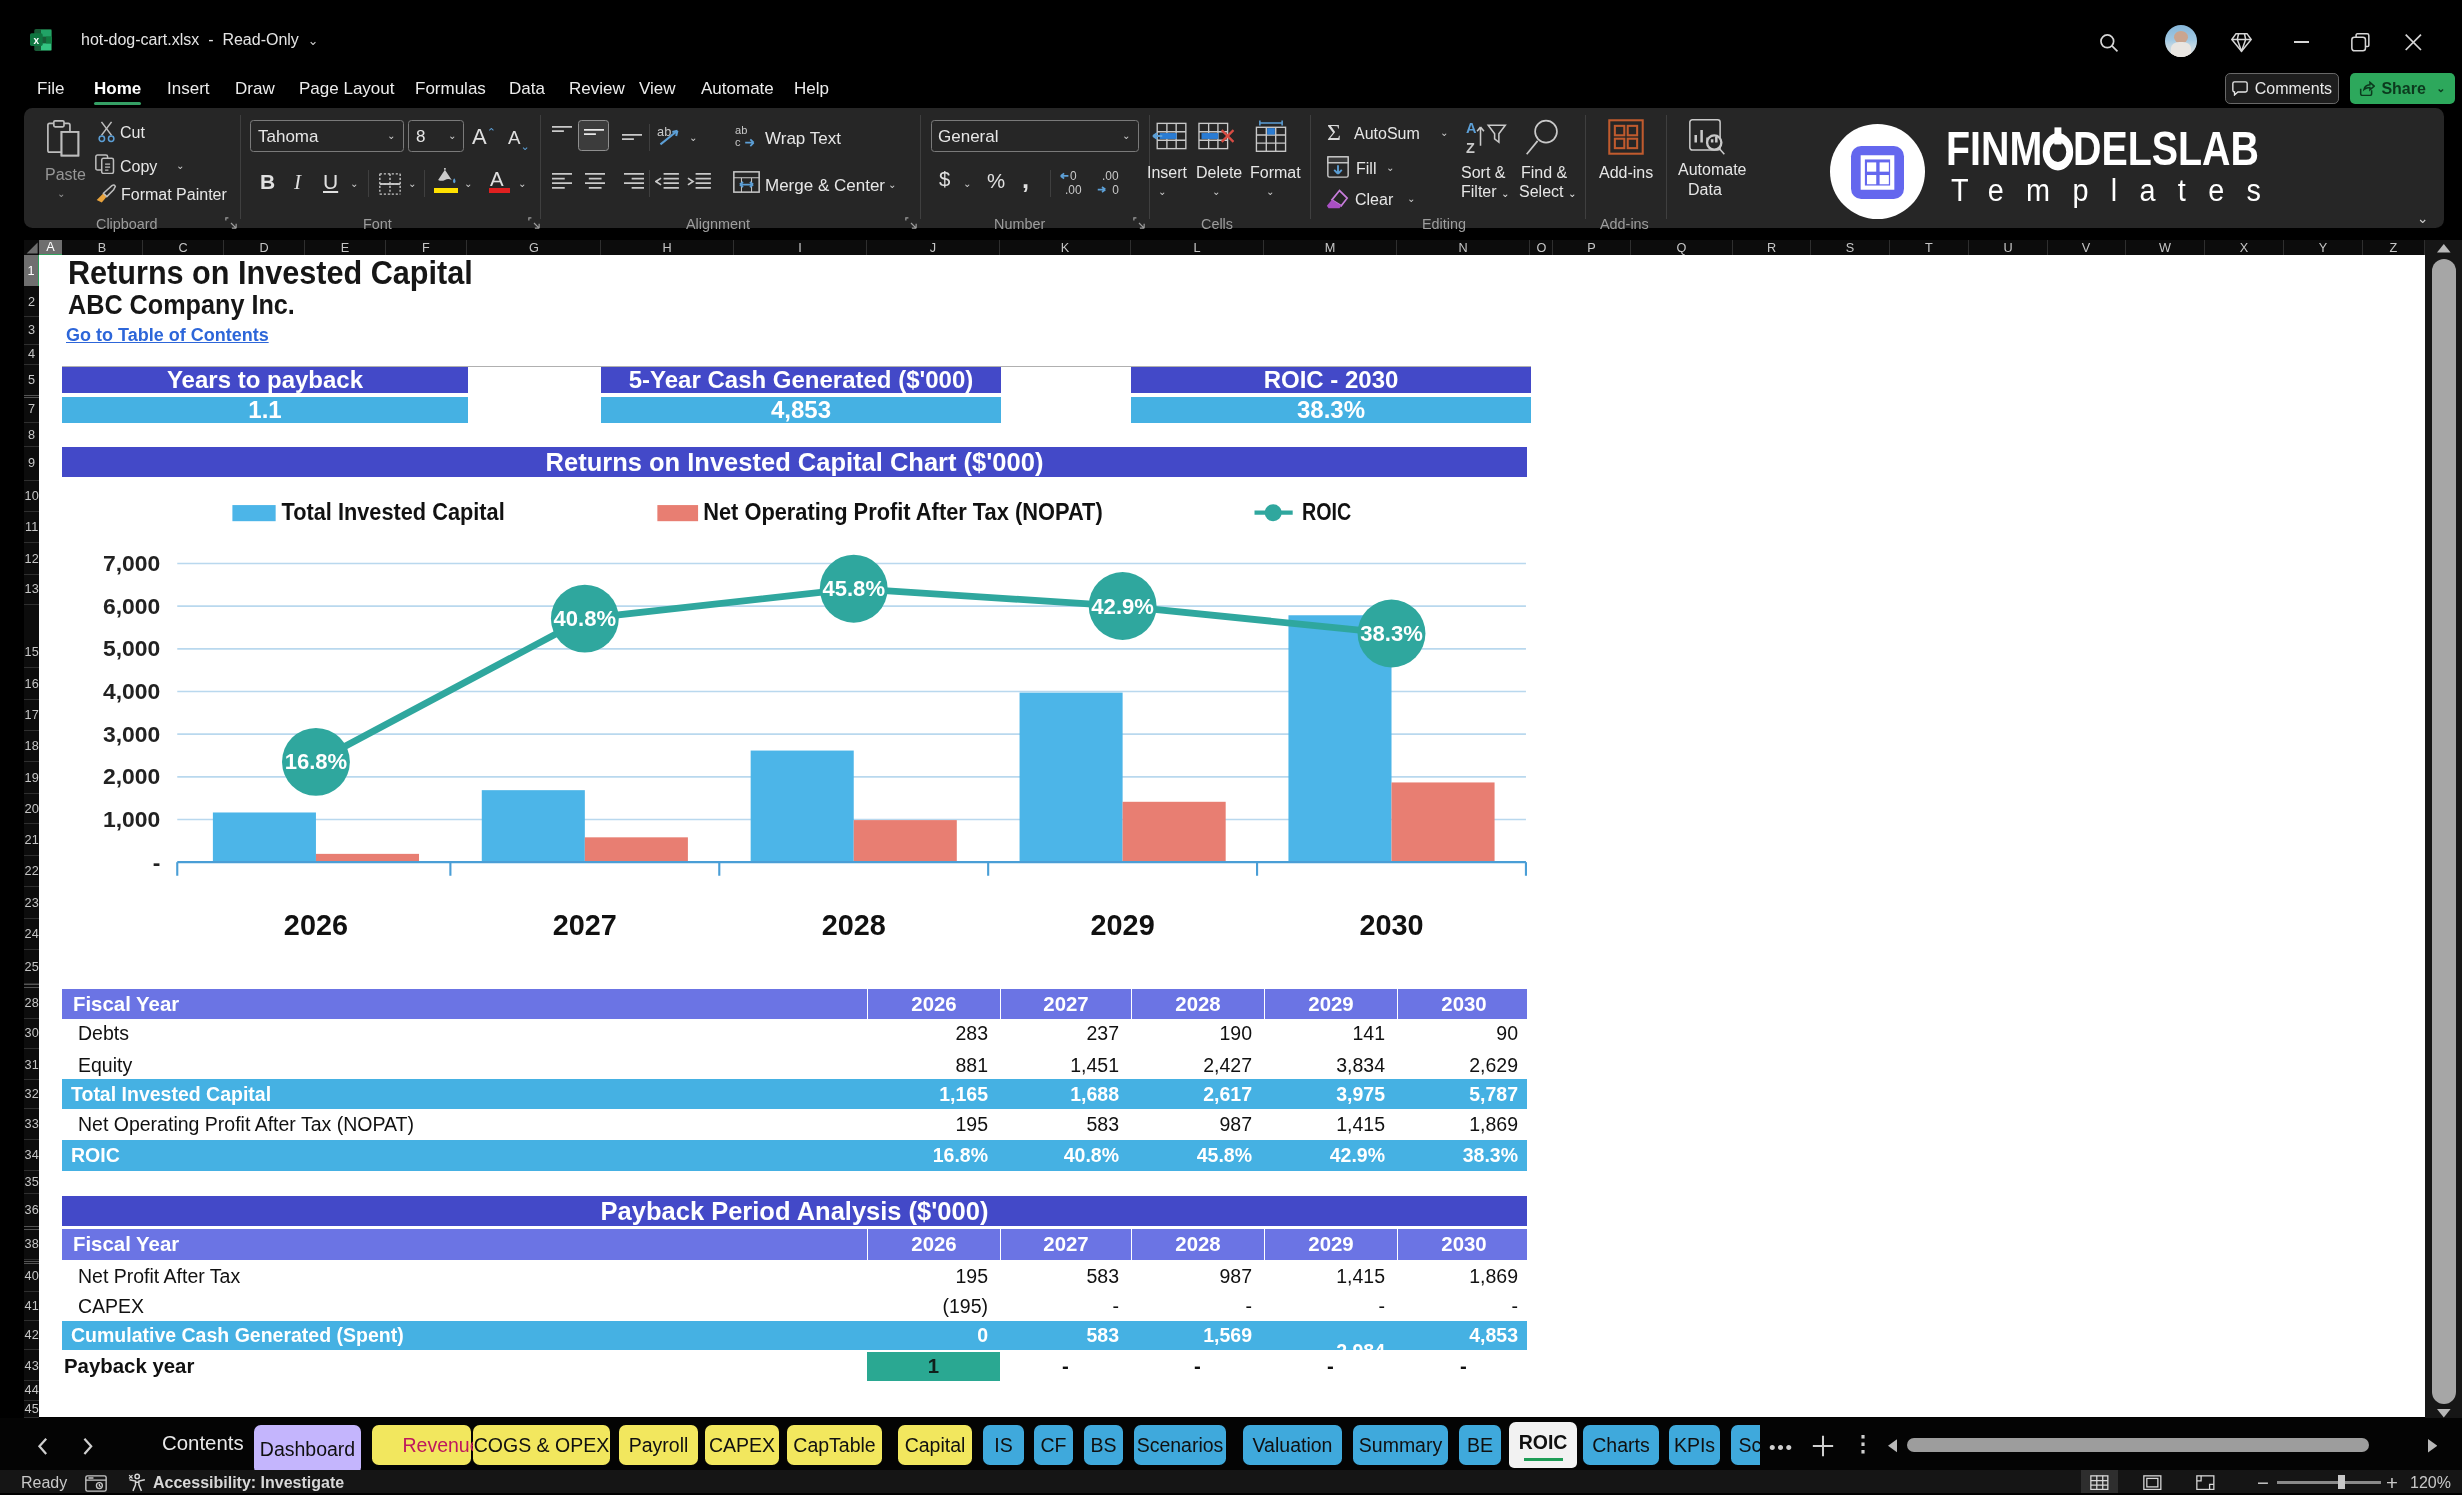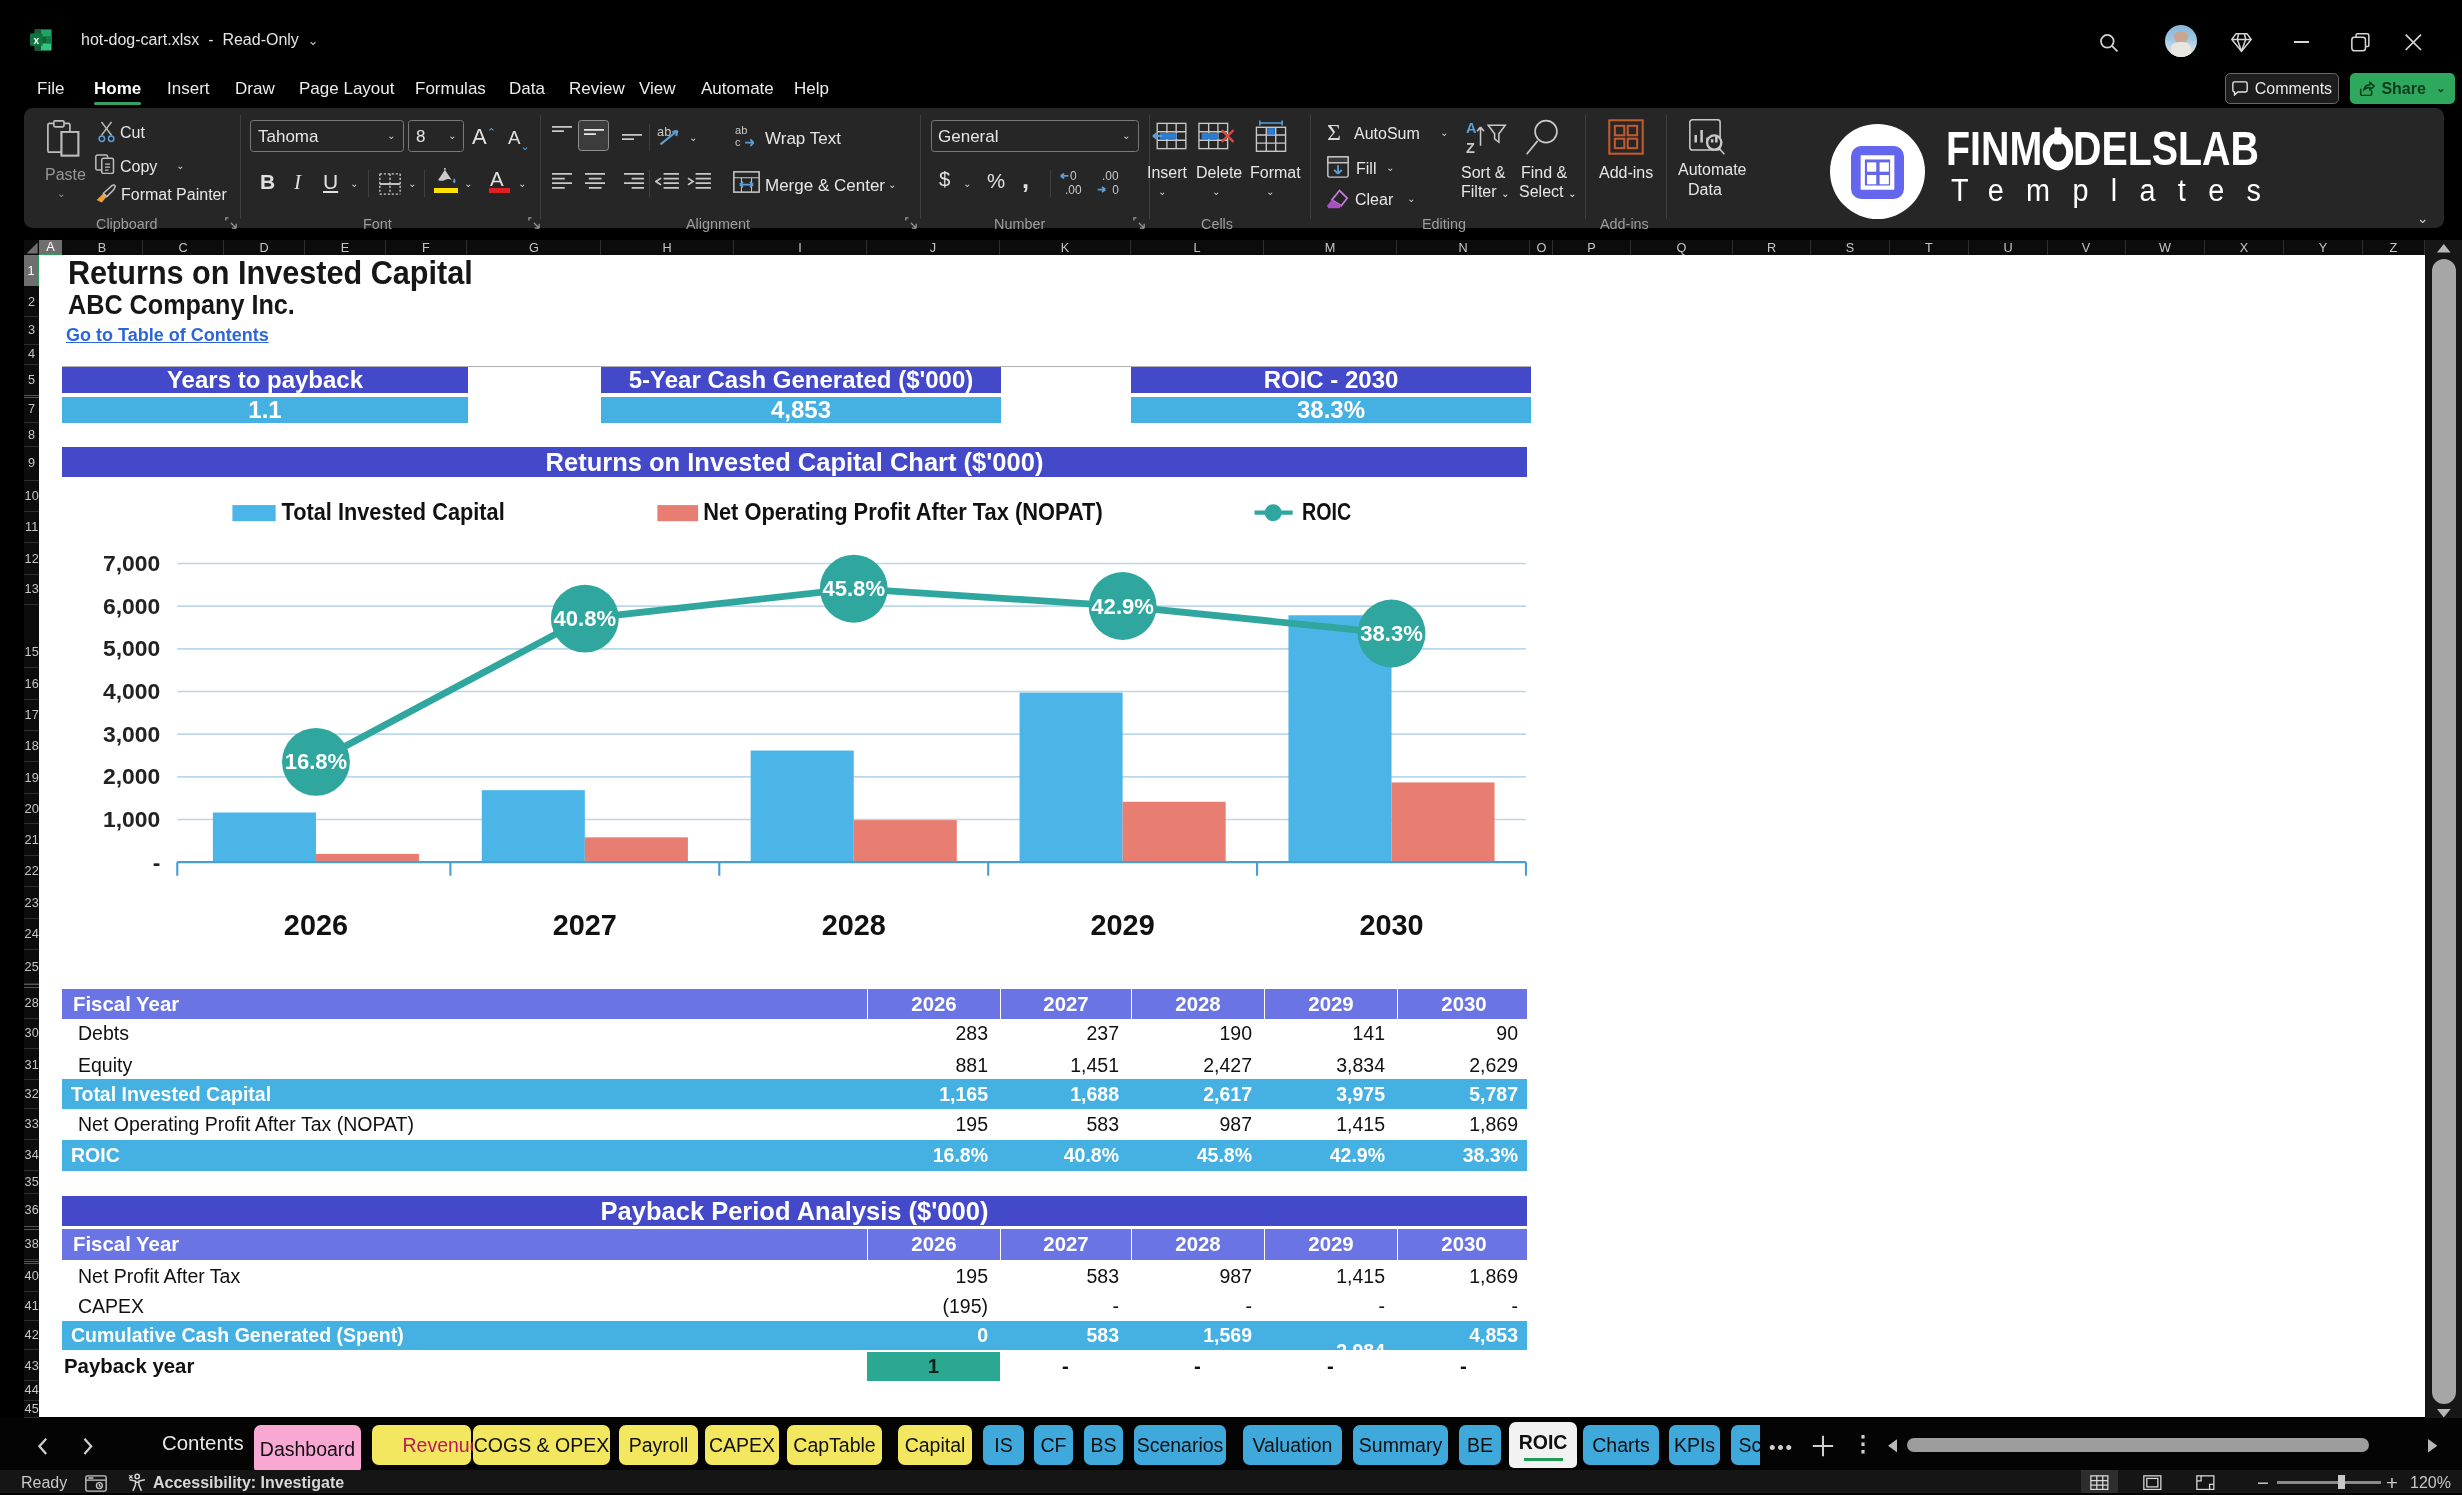--- a/index.html
+++ b/index.html
@@ -556,21 +556,21 @@
     <div class="abs" style="left:24px; top:1263px; width:15.3px; height:0.8px; background:#555;"></div>
 
 <div class="abs" style="left:0px; top:1418px; width:2462px; height:53px; background:#040404;"></div>
 <svg class="abs" style="left:36px; top:1437px;" width="13.6" height="18.7" viewBox="0 0 16 22" fill="none" stroke="#cfcfcf" stroke-width="2.6">
       <path d="M12 2 L4 11 L12 20"></path>
     </svg>
 <svg class="abs" style="left:81px; top:1437px;" width="13.6" height="18.7" viewBox="0 0 16 22" fill="none" stroke="#cfcfcf" stroke-width="2.6">
       <path d="M4 2 L12 11 L4 20"></path>
     </svg>
 <div class="abs" style="left:162px; top:1432px; font-size:20.4px; color:#e8e8e8;">Contents</div>
-<div class="abs" style="left:254px; top:1425px; width:107px; height:49px; background:#f9a8d4; border-radius:6.8px; color:#101010; font-size:19.5px; display:flex; align-items:center; justify-content:center;">Dashboard</div>
+<div class="abs" style="left:254px; top:1425px; width:107px; height:49px; background:#c4b5fd; border-radius:6.8px; color:#101010; font-size:19.5px; display:flex; align-items:center; justify-content:center;">Dashboard</div>
 <div class="abs" style="left:372px; top:1425px; width:99px; height:40px; background:#f2e75e; border-radius:6.8px; color:#be185d; font-size:19.5px; display:flex; align-items:center; justify-content:center;padding-left:40px;">Revenue</div>
 <div class="abs" style="left:473px; top:1425px; width:137px; height:40px; background:#f2e75e; border-radius:6.8px; color:#101010; font-size:19.5px; display:flex; align-items:center; justify-content:center;">COGS &amp; OPEX</div>
 <div class="abs" style="left:619px; top:1425px; width:79px; height:40px; background:#f2e75e; border-radius:6.8px; color:#101010; font-size:19.5px; display:flex; align-items:center; justify-content:center;">Payroll</div>
 <div class="abs" style="left:705px; top:1425px; width:74px; height:40px; background:#f2e75e; border-radius:6.8px; color:#101010; font-size:19.5px; display:flex; align-items:center; justify-content:center;">CAPEX</div>
 <div class="abs" style="left:787px; top:1425px; width:95px; height:40px; background:#f2e75e; border-radius:6.8px; color:#101010; font-size:19.5px; display:flex; align-items:center; justify-content:center;">CapTable</div>
 <div class="abs" style="left:898px; top:1425px; width:74px; height:40px; background:#f2e75e; border-radius:6.8px; color:#101010; font-size:19.5px; display:flex; align-items:center; justify-content:center;">Capital</div>
 <div class="abs" style="left:983px; top:1425px; width:41px; height:40px; background:#3fa9dc; border-radius:6.8px; color:#101010; font-size:19.5px; display:flex; align-items:center; justify-content:center;">IS</div>
 <div class="abs" style="left:1034px; top:1425px; width:39px; height:40px; background:#3fa9dc; border-radius:6.8px; color:#101010; font-size:19.5px; display:flex; align-items:center; justify-content:center;">CF</div>
 <div class="abs" style="left:1084px; top:1425px; width:39px; height:40px; background:#3fa9dc; border-radius:6.8px; color:#101010; font-size:19.5px; display:flex; align-items:center; justify-content:center;">BS</div>
 <div class="abs" style="left:1134px; top:1425px; width:92px; height:40px; background:#3fa9dc; border-radius:6.8px; color:#101010; font-size:19.5px; display:flex; align-items:center; justify-content:center;">Scenarios</div>

